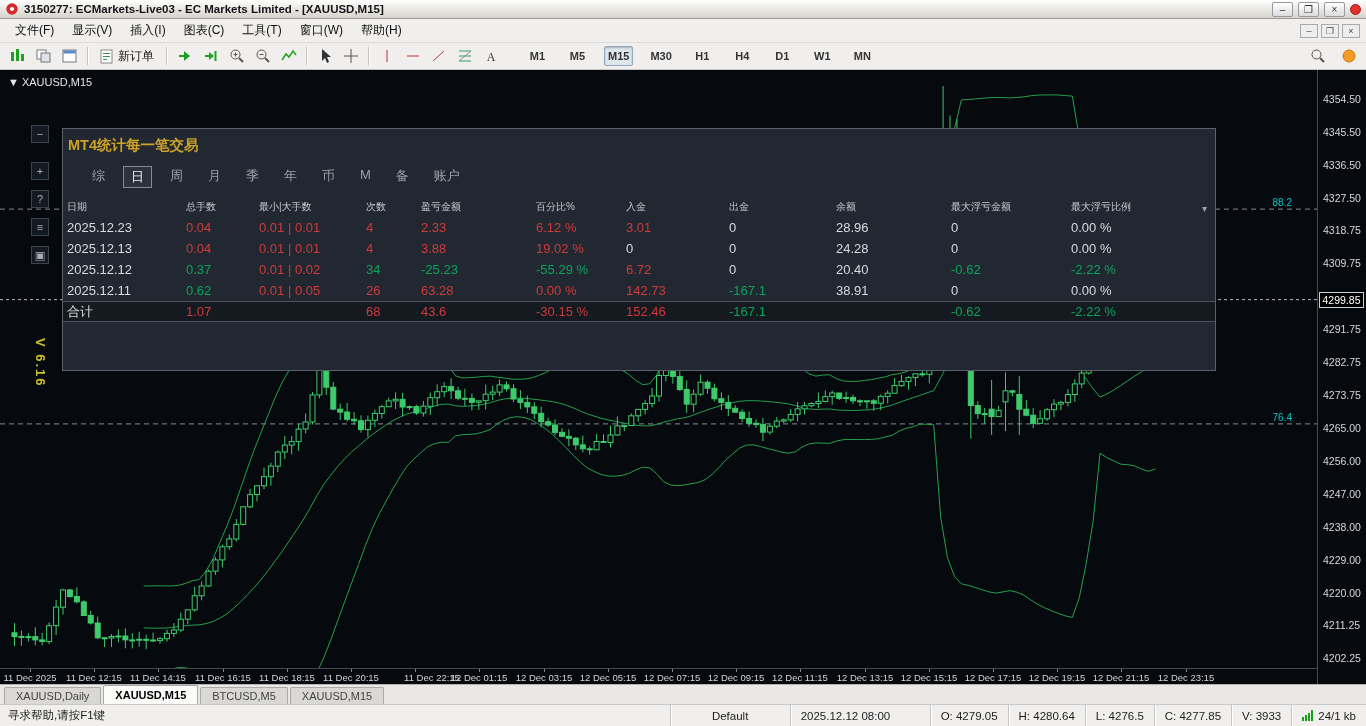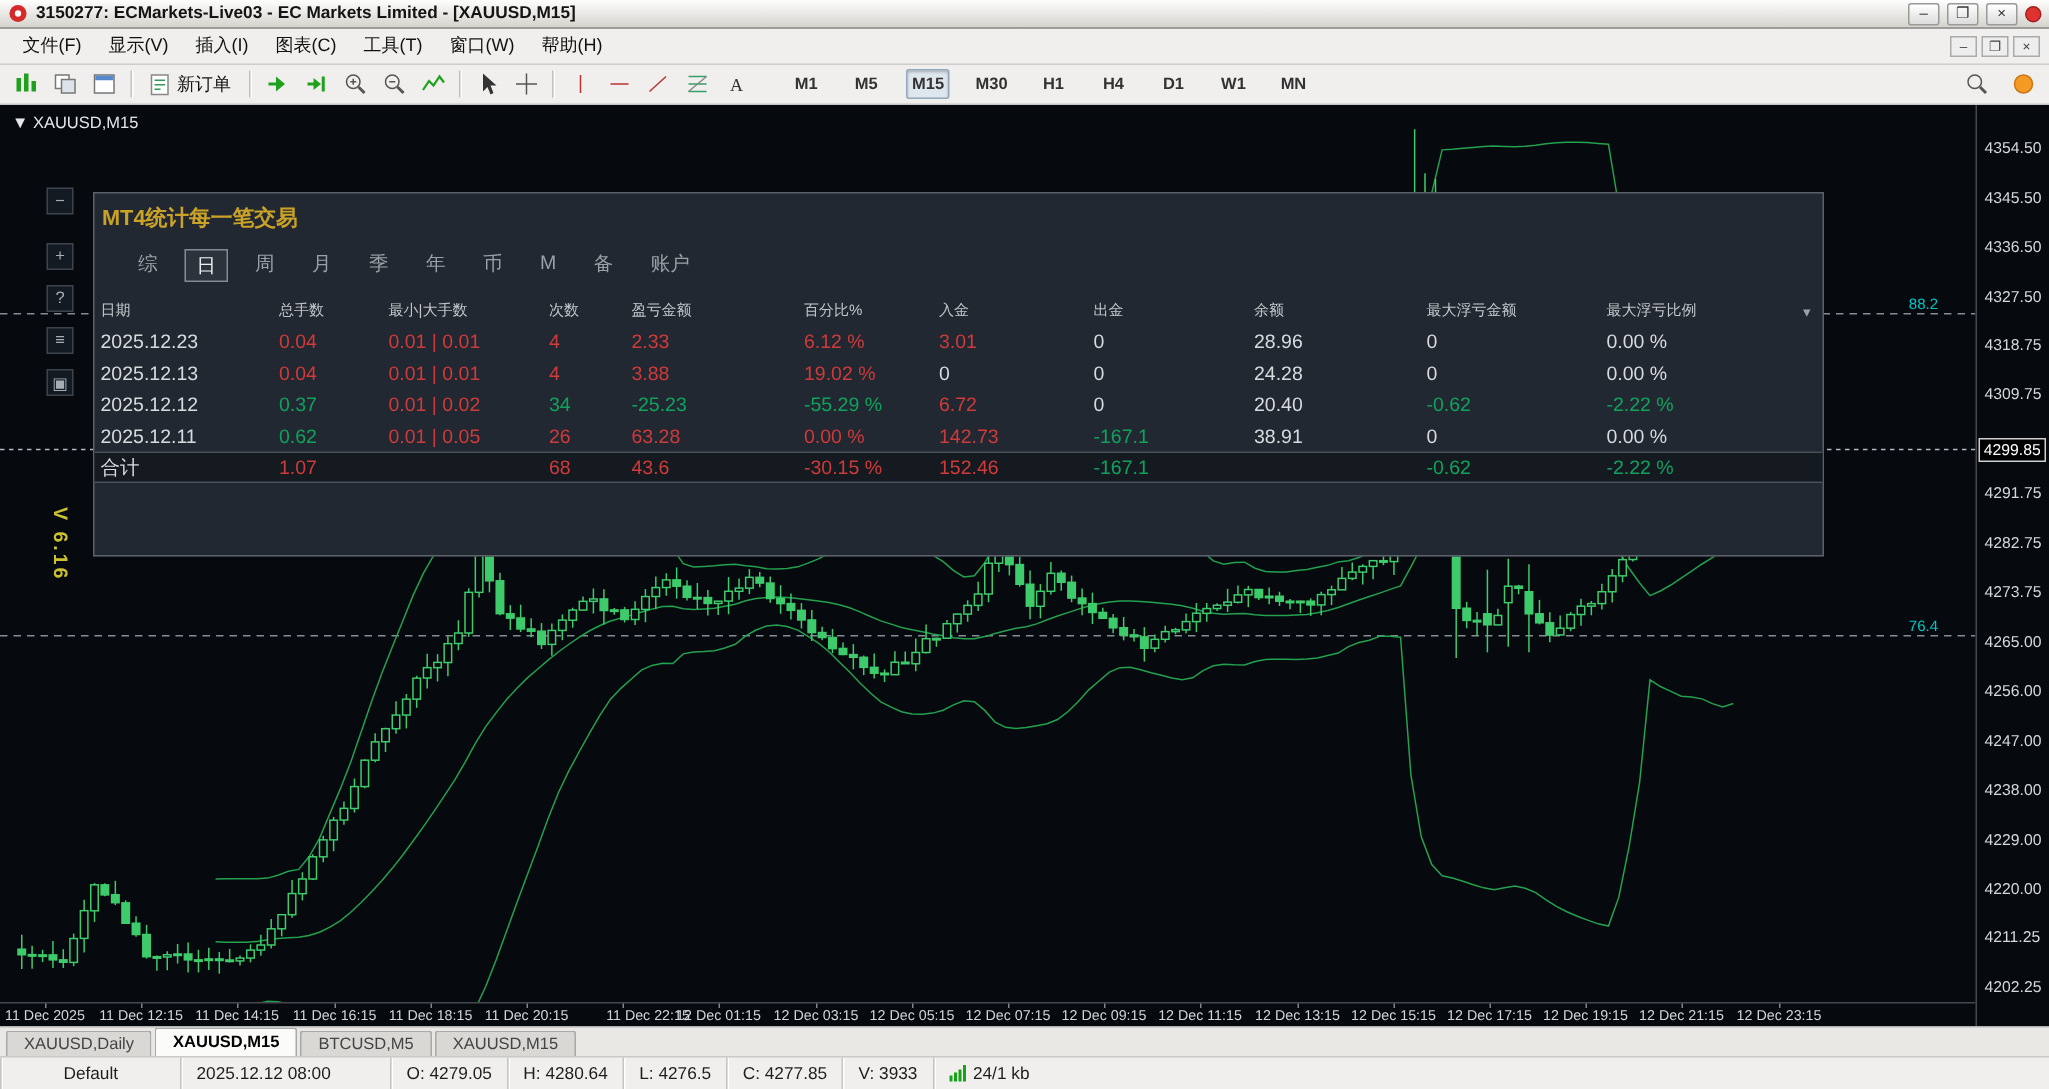--- a/index.html
+++ b/index.html
@@ -767,20 +767,21 @@
   </div>
 
   <div class="tabbar">
       <div class="doc-tab">XAUUSD,Daily</div>
       <div class="doc-tab active">XAUUSD,M15</div>
       <div class="doc-tab">BTCUSD,M5</div>
       <div class="doc-tab">XAUUSD,M15</div>
     </div>
 
   <div class="statusbar">
+    <div class="sb-help">寻求帮助,请按F1键</div>
     <div class="sb-seg" style="min-width:120px;justify-content:center">Default</div>
     <div class="sb-seg" style="min-width:140px">2025.12.12 08:00</div>
     <div class="sb-seg">O: 4279.05</div>
     <div class="sb-seg">H: 4280.64</div>
     <div class="sb-seg">L: 4276.5</div>
     <div class="sb-seg">C: 4277.85</div>
     <div class="sb-seg">V: 3933</div>
     <div class="sb-seg">
       <span class="conn-bars">
           <span style="height:4px"></span>

